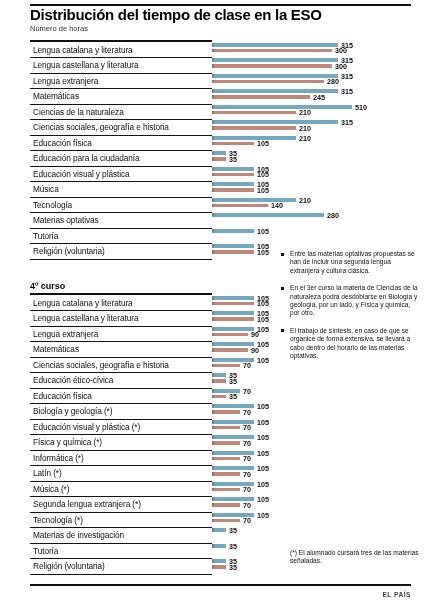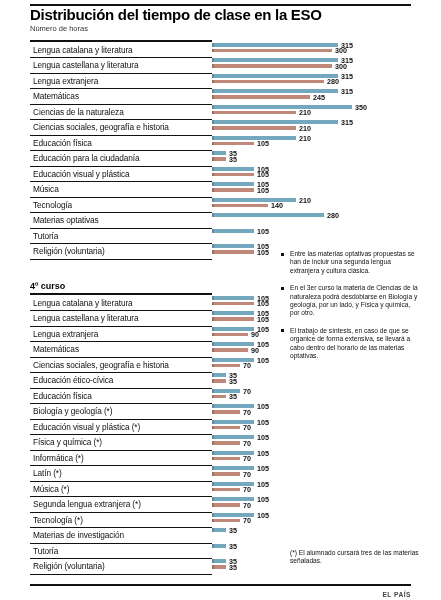--- a/index.html
+++ b/index.html
@@ -131,21 +131,21 @@
             <div class="val red" style="left: 101px;">245</div>
           </div>
         </div>
         <div class="row">
           <div class="sep"></div>
           <div class="label">Ciencias de la naturaleza</div>
           <div class="bars">
             <div class="bar blue" style="left: 0px; width: 140px;">
               <span class="cap"></span>
             </div>
-            <div class="val blue" style="left: 143px;">350</div>
+            <div class="val blue" style="left: 143px;">510</div>
             <div class="bar red" style="left: 0px; width: 84px;">
               <span class="cap"></span>
             </div>
             <div class="val red" style="left: 87px;">210</div>
           </div>
         </div>
         <div class="row">
           <div class="sep"></div>
           <div class="label">Ciencias sociales, geografía e historia</div>
           <div class="bars">

